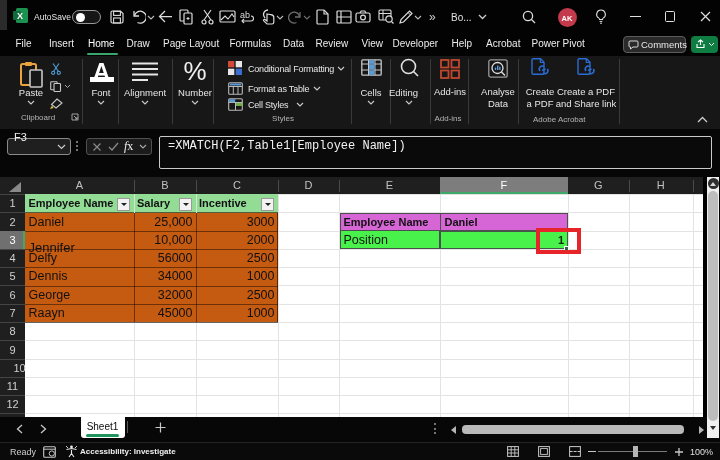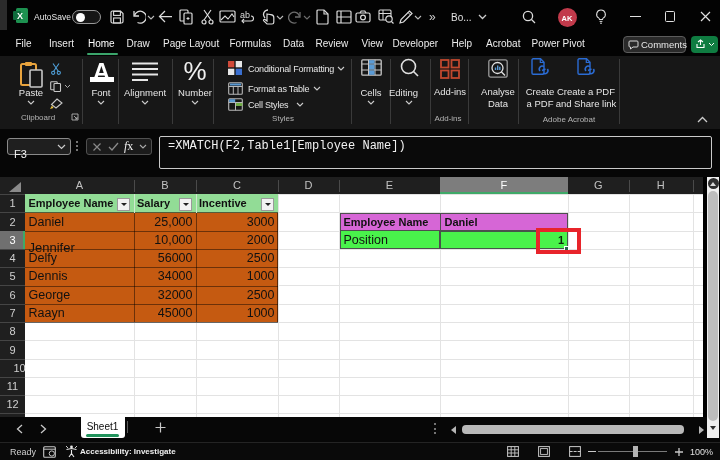--- a/index.html
+++ b/index.html
@@ -311,29 +311,29 @@
  <div class="a" style="left:515px;top:30px;width:50px;text-align:center">Create</div>
  <div class="a" style="left:515px;top:42px;width:50px;text-align:center">a PDF</div>
  <svg class="a" style="left:577px;top:2px" width="19" height="20" viewBox="0 0 19 20">
       <path d="M1 2a1.2 1.2 0 0 1 1.2-1.2h7.3L13 4.3V15a1.2 1.2 0 0 1-1.2 1.2H2.2A1.2 1.2 0 0 1 1 15z" stroke="#2b6cd4" stroke-width="1.4" fill="none"></path>
       <path d="M9.3 0.8v3.7H13" stroke="#2b6cd4" stroke-width="1.2" fill="none"></path>
       <path d="M9 13a3 3 0 0 1 4-4.4M12 15a3 3 0 0 0 4.4-4" stroke="#2b6cd4" stroke-width="1.5" fill="none"></path>
       <path d="M11 12.5l3.5-1.5" stroke="#2b6cd4" stroke-width="1.4"></path>
     </svg>
  <div class="a" style="left:546px;top:30px;width:80px;text-align:center">Create a PDF</div>
  <div class="a" style="left:546px;top:42px;width:80px;text-align:center">and Share link</div>
- <div class="a" style="left:533px;top:59px;width:72px;text-align:center;font-size:8px;color:#b5b5b5">Adobe Acrobat</div>
+ <div class="a" style="left:533px;top:59px;width:72px;text-align:left;font-size:8px;color:#b5b5b5">Adobe Acrobat</div>
  <svg class="a" style="left:697px;top:60px" width="11" height="7" viewBox="0 0 11 7">
       <path d="M1 6l4.5-4.5L10 6" stroke="#ccc" stroke-width="1.3" fill="none"></path>
     </svg>
 </div>
 
 <div class="a" id="fbar" style="left:0;top:129px;width:720px;height:48px;background:#060606">
  <div class="a" style="left:7px;top:9px;width:64px;height:17px;background:#1f1f1f;border:1px solid #8a8a8a;border-radius:3px"></div>
- <div class="a" style="left:14px;top:19px;font-size:11px;color:#f0f0f0">F3</div>
+ <div class="a" style="left:14px;top:2px;font-size:11px;color:#f0f0f0">F3</div>
  <svg class="a" style="left:57px;top:15px" width="9" height="6" viewBox="0 0 9 6">
       <path d="M1 1l3.5 3.5L8 1" stroke="#ccc" stroke-width="1.2" fill="none"></path>
     </svg>
  <div class="a" style="left:76px;top:12px;width:2px;height:2px;background:#9a9a9a;border-radius:50%"></div>
  <div class="a" style="left:76px;top:16px;width:2px;height:2px;background:#9a9a9a;border-radius:50%"></div>
  <div class="a" style="left:76px;top:20px;width:2px;height:2px;background:#9a9a9a;border-radius:50%"></div>
  <div class="a" style="left:86px;top:9px;width:66px;height:17px;background:#1b1b1b;border:1px solid #505050;border-radius:3px"></div>
  <svg class="a" style="left:92px;top:12.5px" width="10" height="10" viewBox="0 0 10 10">
       <path d="M1.5 1.5l7 7M8.5 1.5l-7 7" stroke="#8a8a8a" stroke-width="1.2"></path>
     </svg>

